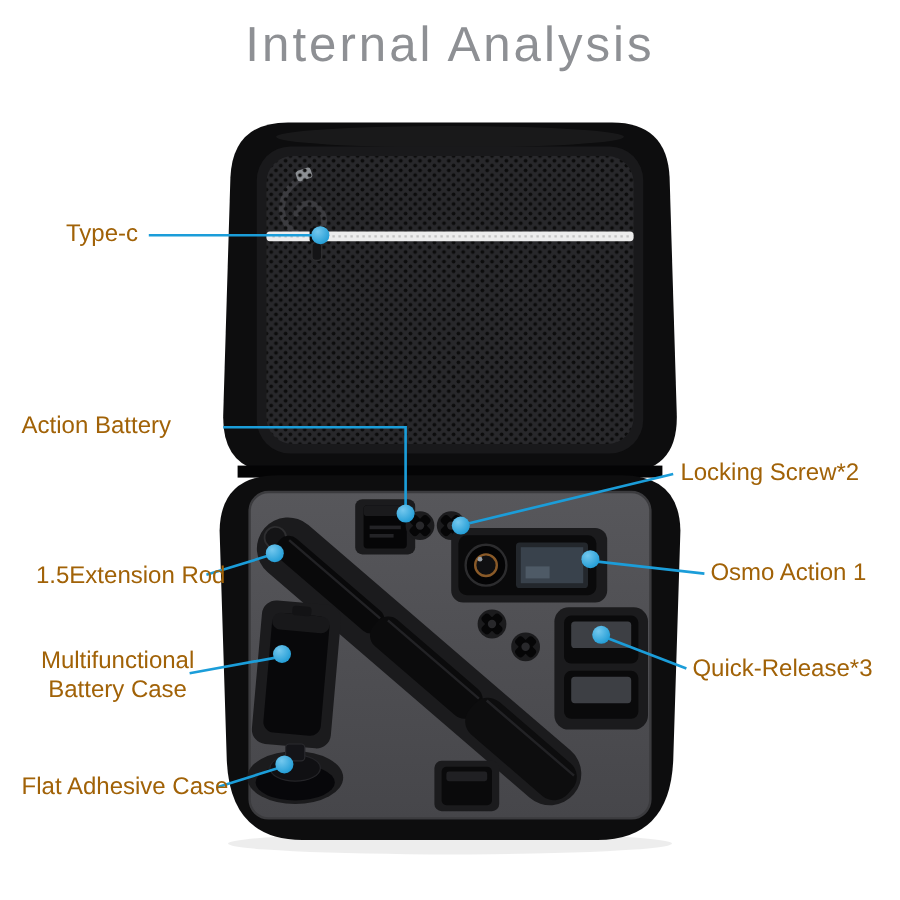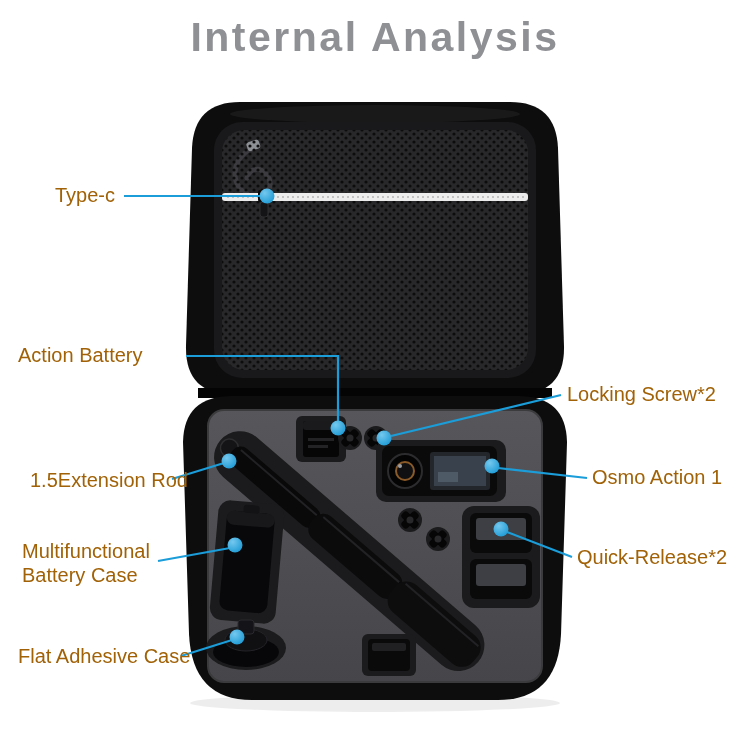--- a/index.html
+++ b/index.html
@@ -1,23 +1,23 @@
 <!DOCTYPE html>
 <html><head>
 <meta charset="utf-8">
 <style>
   *{margin:0;padding:0;box-sizing:border-box}
   html,body{background:#ffffff}
   body{font-family:"Liberation Sans",sans-serif}
   .stage{position:relative;width:750px;height:750px;background:#ffffff;overflow:hidden}
   .title{position:absolute;top:14px;left:0;width:100%;text-align:center;
-         font-size:41px;font-weight:700;letter-spacing:2.5px;color:#8e9094}
+         font-size:41px;font-weight:400;letter-spacing:2.5px;color:#8e9094}
   .scene{position:absolute;left:0;top:0;width:750px;height:750px}
   .callout-label{position:absolute;font-size:20px;color:#a16207;white-space:nowrap;line-height:23px}
-  .callout-label.multiline{white-space:normal;line-height:24px;width:152px}
+  .callout-label.multiline{white-space:normal;text-align:center;line-height:24px;width:152px}
   .footer{position:absolute;top:703px;left:0;width:100%;text-align:center;font-size:19px;color:#161616}
   .cline{fill:none;stroke-width:2.2px}
   #lbl-type-c{left:55px;top:184px}
   #lbl-extreme-battery{left:18px;top:344px}
   #lbl-locking-screw{left:567px;top:383px}
   #lbl-extension-rod{left:30px;top:469px}
   #lbl-osmo{left:592px;top:466px}
   #lbl-battery-case{left:22px;top:539px}
   #lbl-quick-release{left:577px;top:546px}
   #lbl-flat-base{left:18px;top:645px}
@@ -177,16 +177,16 @@
       <circle cx="237" cy="637" r="7.5" fill="url(#dotg)"></circle>
     </g>
   </svg>
 
   <div class="callout-label" id="lbl-type-c">Type-c</div>
   <div class="callout-label" id="lbl-extreme-battery">Action Battery</div>
   <div class="callout-label" id="lbl-locking-screw">Locking Screw*2</div>
   <div class="callout-label" id="lbl-extension-rod">1.5Extension Rod</div>
   <div class="callout-label" id="lbl-osmo">Osmo Action 1</div>
   <div class="callout-label multiline" id="lbl-battery-case">Multifunctional Battery Case</div>
-  <div class="callout-label" id="lbl-quick-release">Quick-Release*2</div>
+  <div class="callout-label" id="lbl-quick-release">Quick-Release*3</div>
   <div class="callout-label" id="lbl-flat-base">Flat Adhesive Case</div>
 
 </div>
 
 </body></html>

